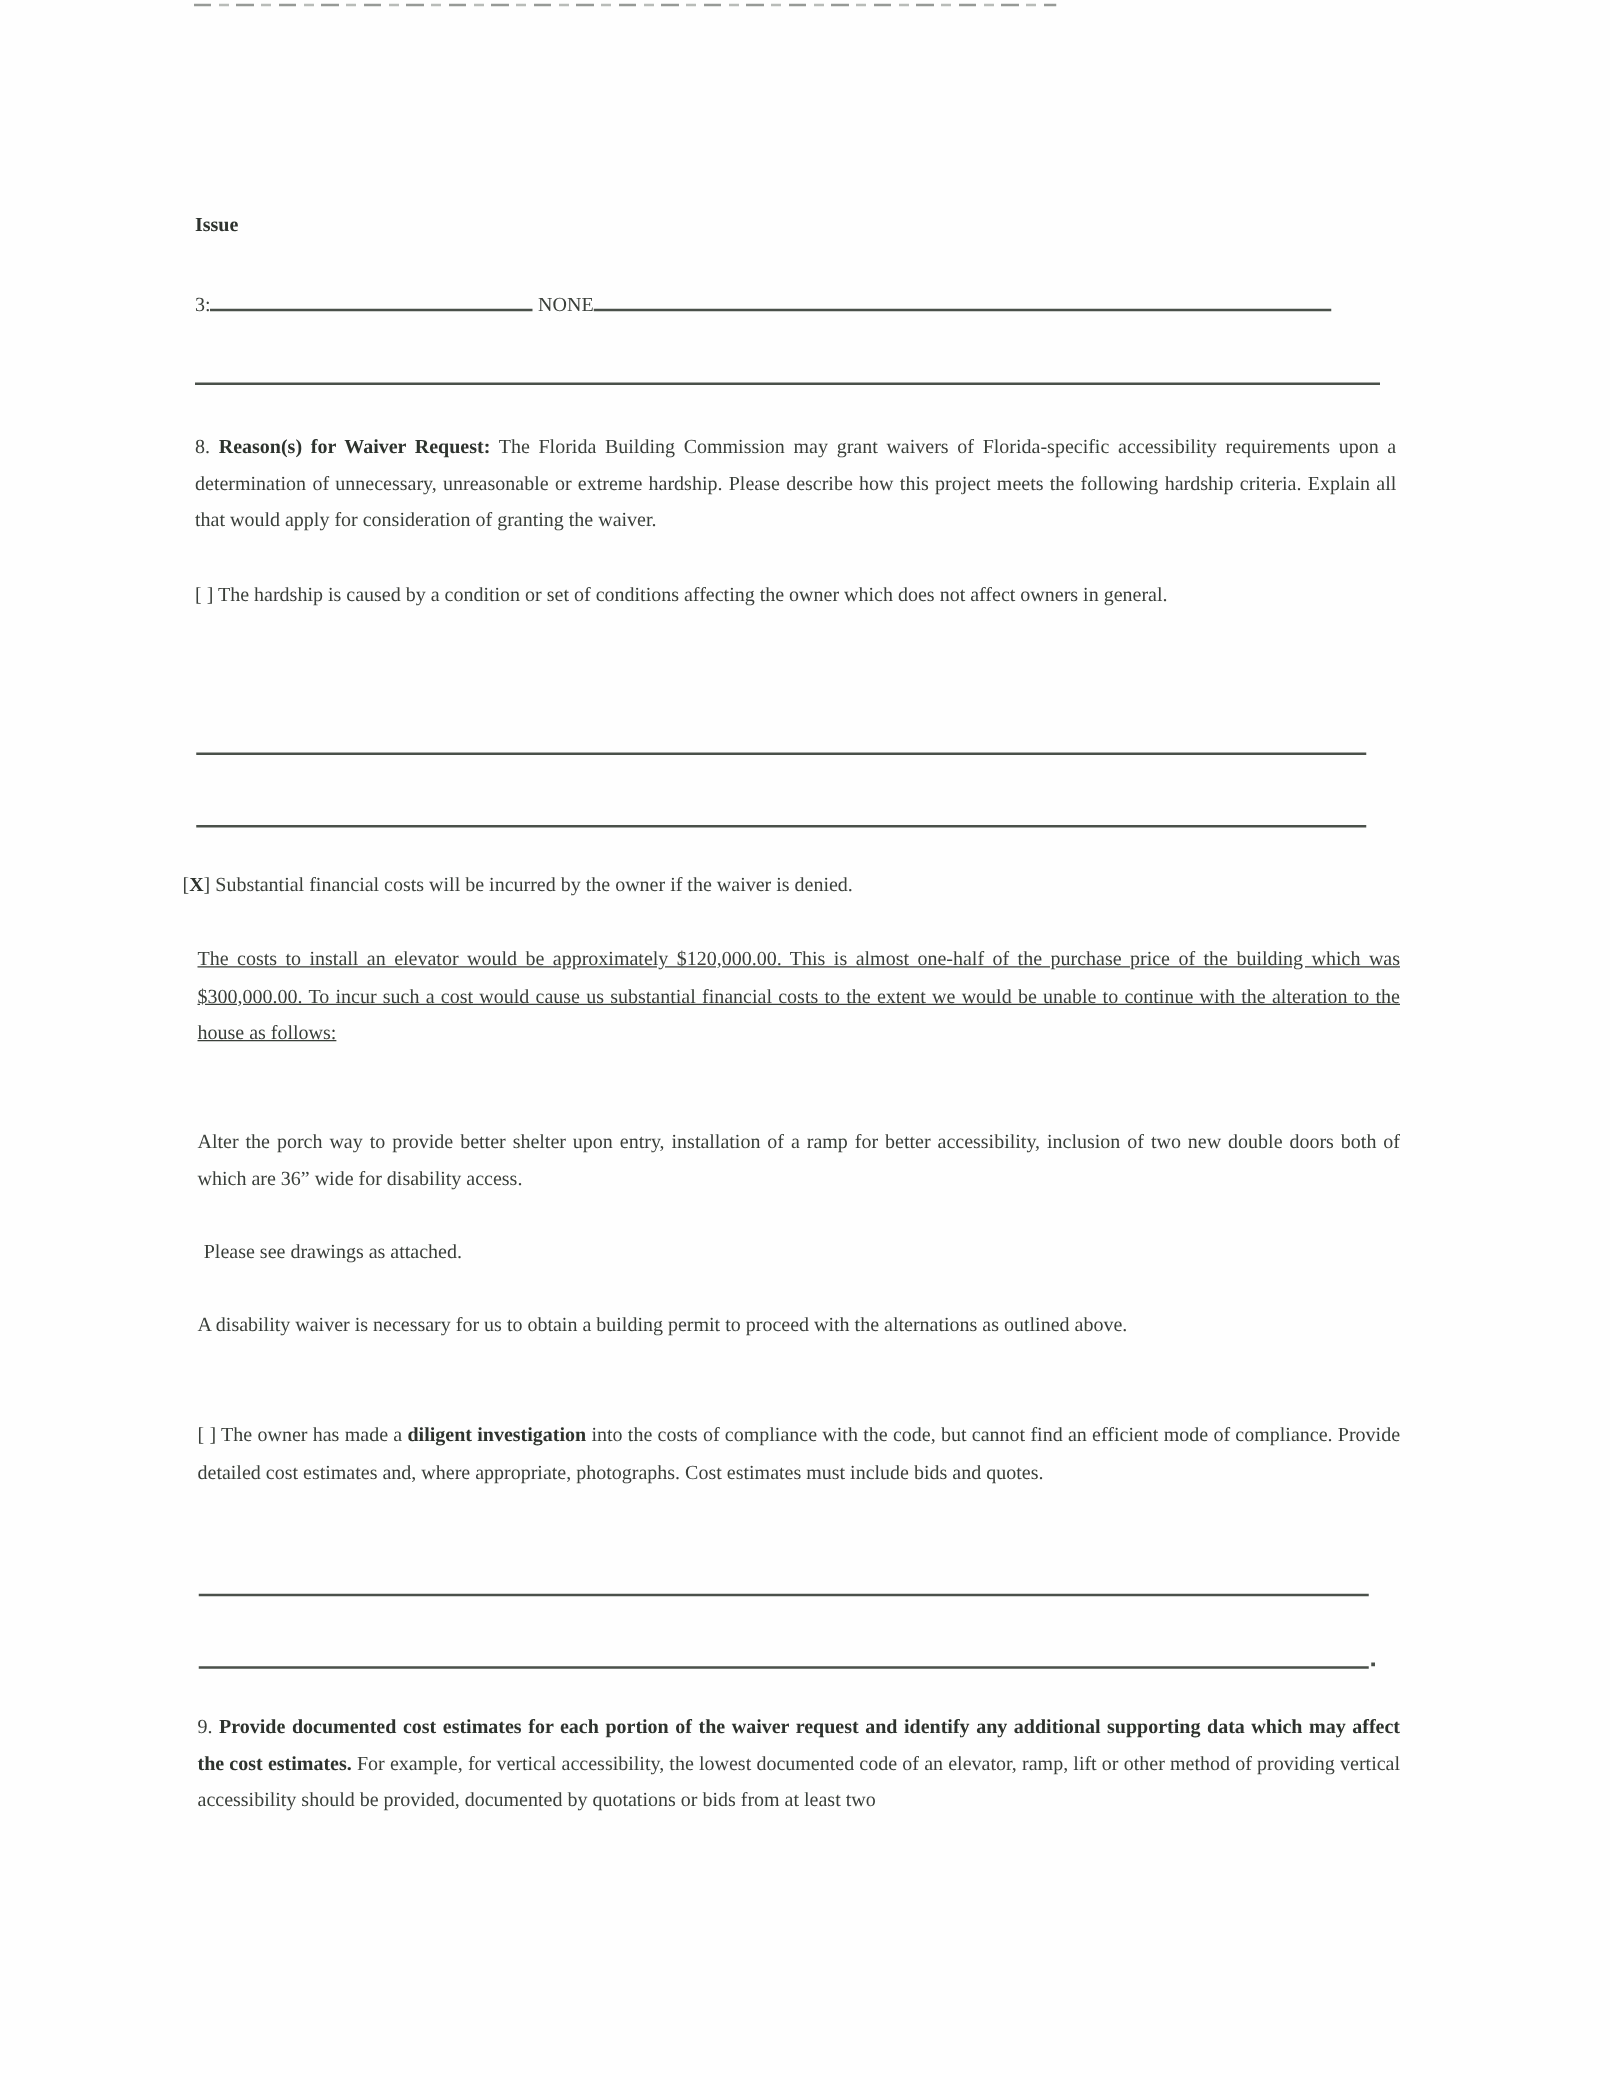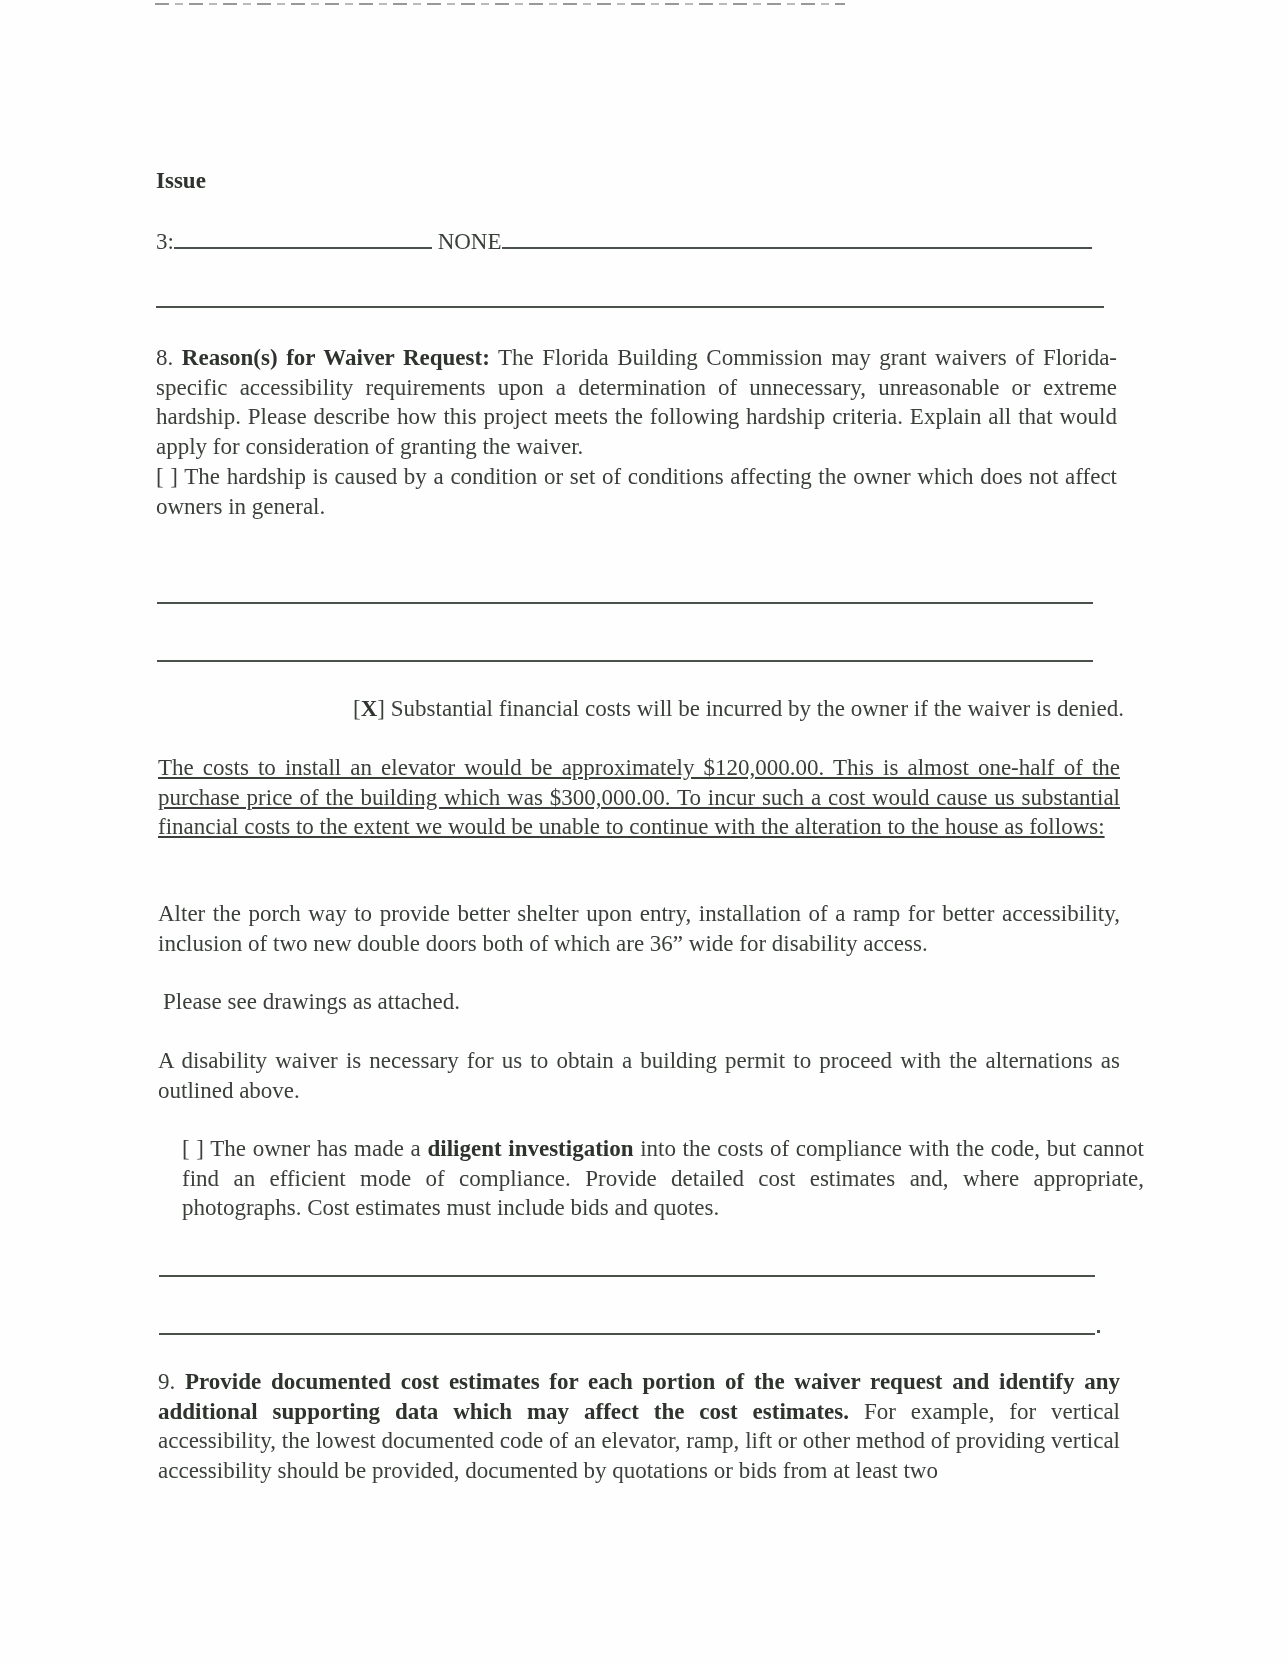--- a/index.html
+++ b/index.html
@@ -6,21 +6,21 @@
   body {
     width: 1288px; height: 1664px; background: #fefefe; position: relative; overflow: hidden;
     font-family: "Liberation Serif", "DejaVu Serif", serif; color: #3a3f3a;
   }
   .scanline-top {
     position: absolute; left: 155px; top: 3px; width: 690px; height: 2px;
     background: repeating-linear-gradient(90deg, #6a6f6a 0 14px, transparent 14px 20px, #9a9f9a 20px 28px, transparent 28px 34px);
     opacity: .7;
   }
   .abs { position: absolute; }
-  .txt { font-size: 23px; line-height: 29.5px; }
+  .txt { font-size: 16px; line-height: 29.5px; }
   .just { text-align: justify; text-align-last: left; }
   .rule { position: absolute; height: 2px; background: #4a504a; }
   .b { font-weight: bold; color: #2e332e; }
   .line-inline { display: inline-block; border-bottom: 2px solid #4a504a; height: 22px; vertical-align: baseline; }
 </style>
 </head>
 <body>
 
 <div class="scanline-top"></div>
 
@@ -38,31 +38,31 @@
   <span>The Florida Building Commission may grant waivers of Florida-specific accessibility requirements upon a determination of unnecessary, unreasonable or extreme hardship. Please describe how this project meets the following hardship criteria. Explain all that would apply for consideration of granting the waiver.</span>
 </div>
 
 <div class="abs txt just" style="left:156px; top:462px; width:961px;">
   <span>[ ]</span>
   <span>The hardship is caused by a condition or set of conditions affecting the owner which does not affect owners in general.</span>
 </div>
 <div class="rule" style="left:157px; top:602px; width:936px;"></div>
 <div class="rule" style="left:157px; top:660px; width:936px;"></div>
 
-<div class="abs txt" style="left:163px; top:694px; width:961px;text-align:right;">
+<div class="abs txt" style="left:146px; top:694px; width:961px;">
   <span><span>[</span><span class="b">X</span><span>]</span></span>
   <span>Substantial financial costs will be incurred by the owner if the waiver is denied.</span>
 </div>
 
 <div class="abs txt just" style="left:158px; top:753px; width:962px;text-decoration:underline;">The costs to install an elevator would be approximately $120,000.00.  This is almost one-half of the purchase price of the building which was $300,000.00.  To incur such a cost would cause us substantial financial costs to the extent we would be unable to continue with the alteration to the house as follows:</div>
 <div class="abs txt just" style="left:158px; top:899px; width:962px;">Alter the porch way to provide better shelter upon entry, installation of a ramp for better accessibility, inclusion of two new double doors both of which are 36” wide for disability access.</div>
 <div class="abs txt" style="left:163px; top:987px; width:962px;">Please see drawings as attached.</div>
 <div class="abs txt just" style="left:158px; top:1046px; width:962px;">A disability waiver is necessary for us to obtain a building permit to proceed with the alternations as outlined above.</div>
 
-<div class="abs txt just" style="left:158px; top:1134px; width:962px;margin-left:24px;">
+<div class="abs txt just" style="left:158px; top:1134px; width:962px;">
   <span>[ ]</span>
   <span>The owner has made a</span>
   <span class="b">diligent investigation</span>
   <span>into the costs of compliance with the code, but cannot find an efficient mode of compliance. Provide detailed cost estimates and, where appropriate, photographs. Cost estimates must include bids and quotes.</span>
 </div>
 <div class="rule" style="left:159px; top:1275px; width:936px;"></div>
 <div class="rule" style="left:159px; top:1333px; width:936px;"></div>
 <div class="abs" style="left:1097px; top:1330px; width:3px; height:3px; background:#4a504a;"></div>
 
 <div class="abs txt just" style="left:158px; top:1367px; width:962px;">

